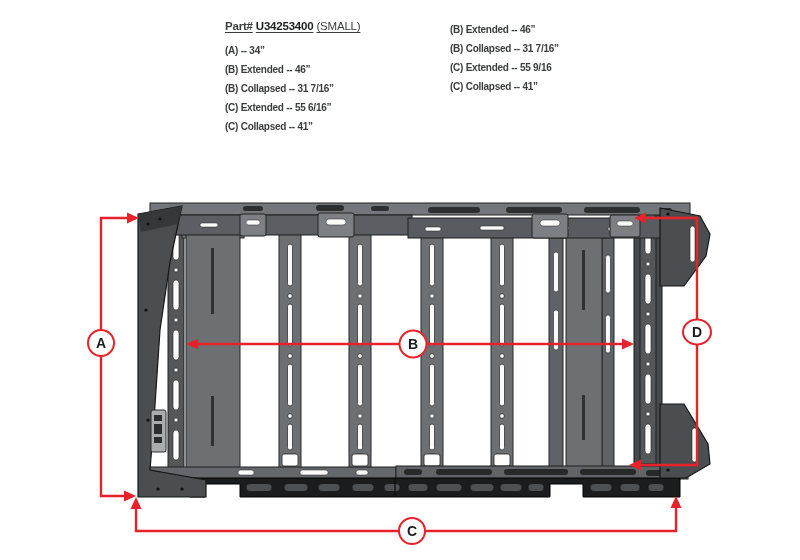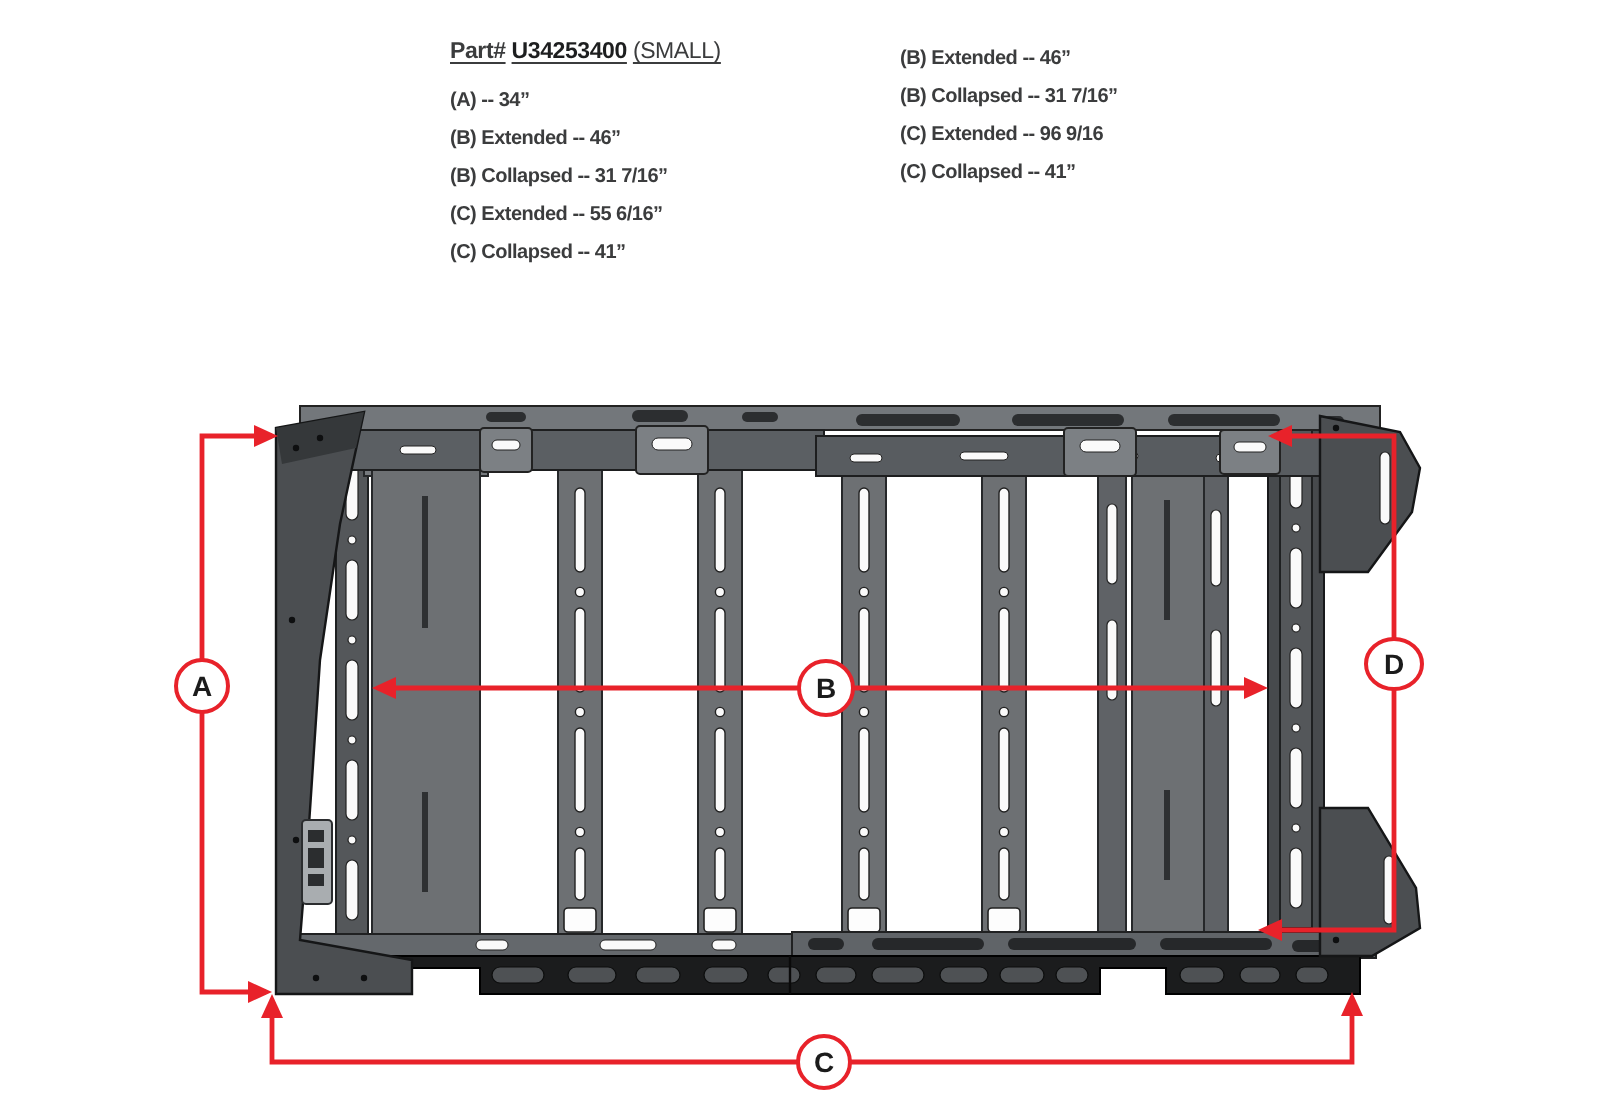--- a/index.html
+++ b/index.html
@@ -206,17 +206,17 @@
     <div class="spec-row">(A) -- 34”</div>
     <div class="spec-row">(B) Extended -- 46”</div>
     <div class="spec-row">(B) Collapsed -- 31 7/16”</div>
     <div class="spec-row">(C) Extended -- 55 6/16”</div>
     <div class="spec-row">(C) Collapsed -- 41”</div>
   </div>
 
   <div class="spec-col right">
     <div class="spec-row">(B) Extended -- 46”</div>
     <div class="spec-row">(B) Collapsed -- 31 7/16”</div>
-    <div class="spec-row">(C) Extended -- 96 9/16</div>
+    <div class="spec-row">(C) Extended -- 55 9/16</div>
     <div class="spec-row">(C) Collapsed -- 41”</div>
   </div>
 
 </div>
 
 </body></html>

